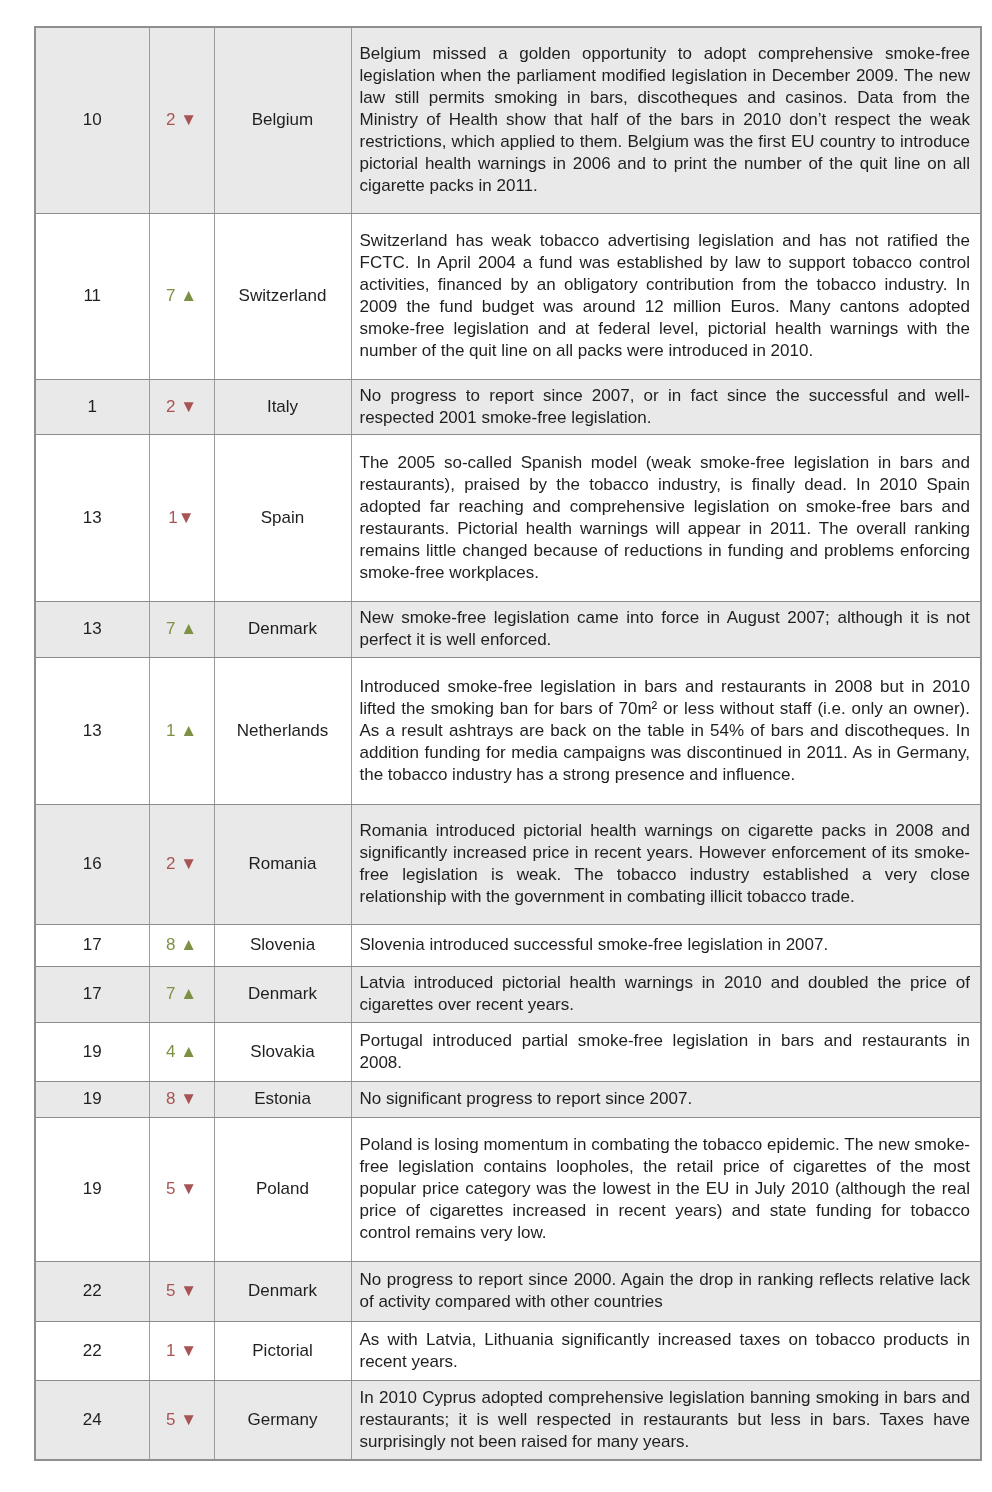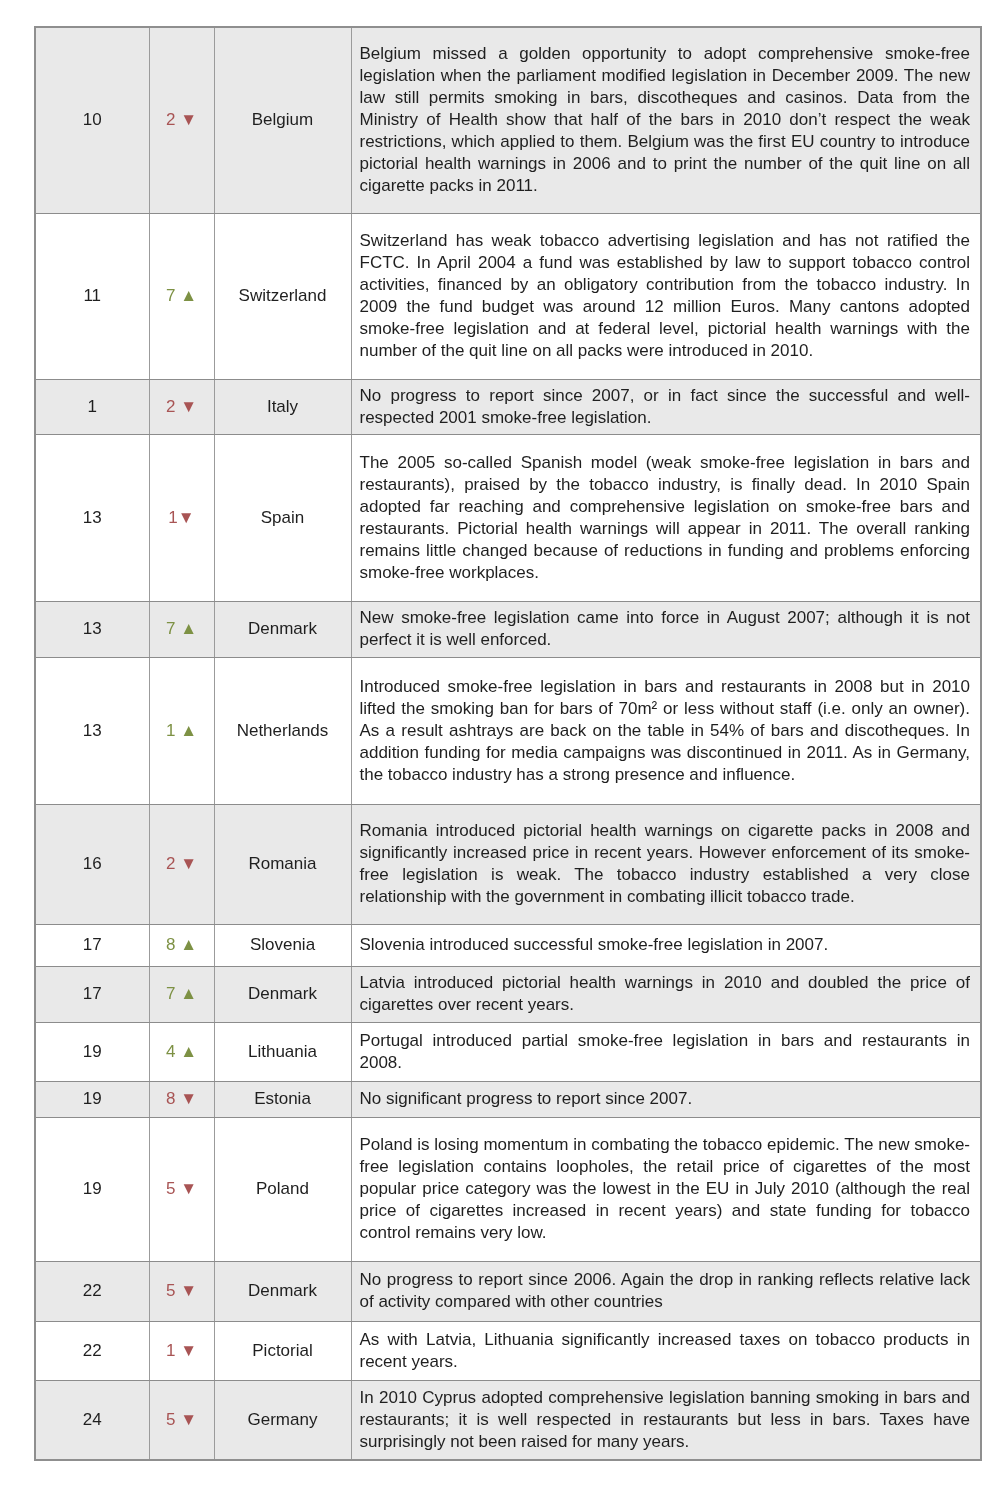--- a/index.html
+++ b/index.html
@@ -108,40 +108,40 @@
       </tr>
       <tr class="row-alt" style="height:56px">
         <td class="rank-cell">17</td>
         <td class="change-cell"><span class="chg up">7 ▲</span></td>
         <td class="country-cell">Denmark</td>
         <td class="comment-cell">Latvia introduced pictorial health warnings in 2010 and doubled the price of cigarettes over recent years.</td>
       </tr>
       <tr class="row-plain" style="height:59px">
         <td class="rank-cell">19</td>
         <td class="change-cell"><span class="chg up">4 ▲</span></td>
-        <td class="country-cell">Lithuania</td>
+        <td class="country-cell">Slovakia</td>
         <td class="comment-cell">Portugal introduced partial smoke-free legislation in bars and restaurants in 2008.</td>
       </tr>
       <tr class="row-alt" style="height:36px">
         <td class="rank-cell">19</td>
         <td class="change-cell"><span class="chg down">8 ▼</span></td>
         <td class="country-cell">Estonia</td>
         <td class="comment-cell">No significant progress to report since 2007.</td>
       </tr>
       <tr class="row-plain" style="height:144px">
         <td class="rank-cell">19</td>
         <td class="change-cell"><span class="chg down">5 ▼</span></td>
         <td class="country-cell">Poland</td>
         <td class="comment-cell">Poland is losing momentum in combating the tobacco epidemic. The new smoke-free legislation contains loopholes, the retail price of cigarettes of the most popular price category was the lowest in the EU in July 2010 (although the real price of cigarettes increased in recent years) and state funding for tobacco control remains very low.</td>
       </tr>
       <tr class="row-alt" style="height:60px">
         <td class="rank-cell">22</td>
         <td class="change-cell"><span class="chg down">5 ▼</span></td>
         <td class="country-cell">Denmark</td>
-        <td class="comment-cell">No progress to report since 2006. Again the drop in ranking reflects relative lack of activity compared with other countries</td>
+        <td class="comment-cell">No progress to report since 2000. Again the drop in ranking reflects relative lack of activity compared with other countries</td>
       </tr>
       <tr class="row-plain" style="height:59px">
         <td class="rank-cell">22</td>
         <td class="change-cell"><span class="chg down">1 ▼</span></td>
         <td class="country-cell">Pictorial</td>
         <td class="comment-cell">As with Latvia, Lithuania significantly increased taxes on tobacco products in recent years.</td>
       </tr>
       <tr class="row-alt" style="height:80px">
         <td class="rank-cell">24</td>
         <td class="change-cell"><span class="chg down">5 ▼</span></td>

